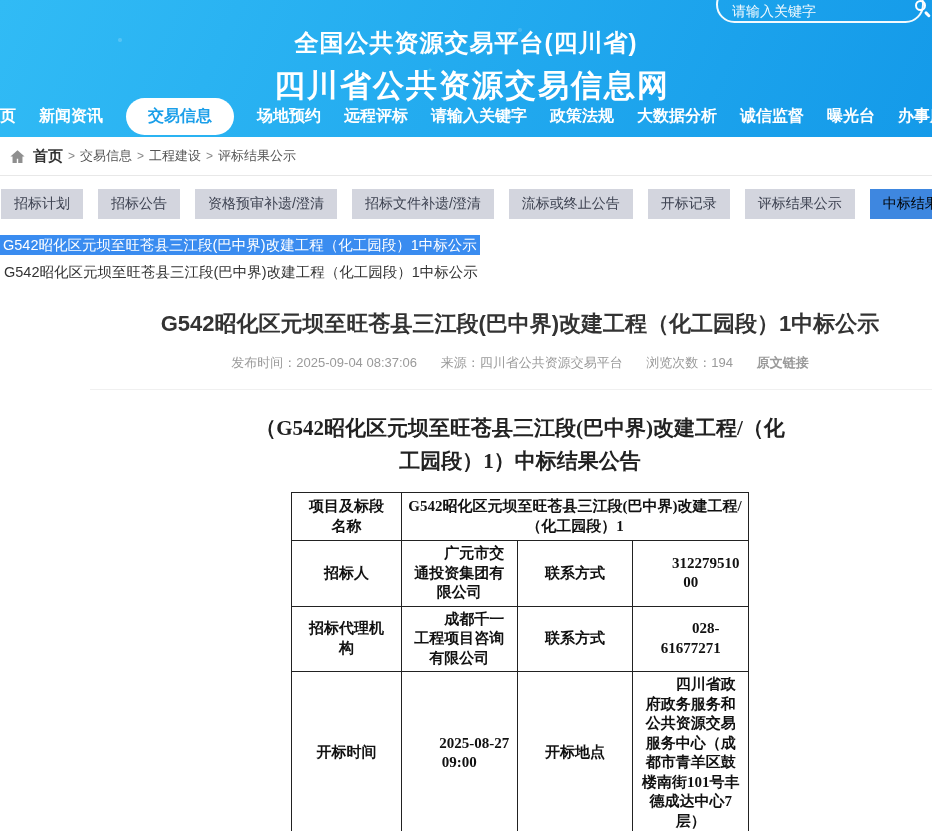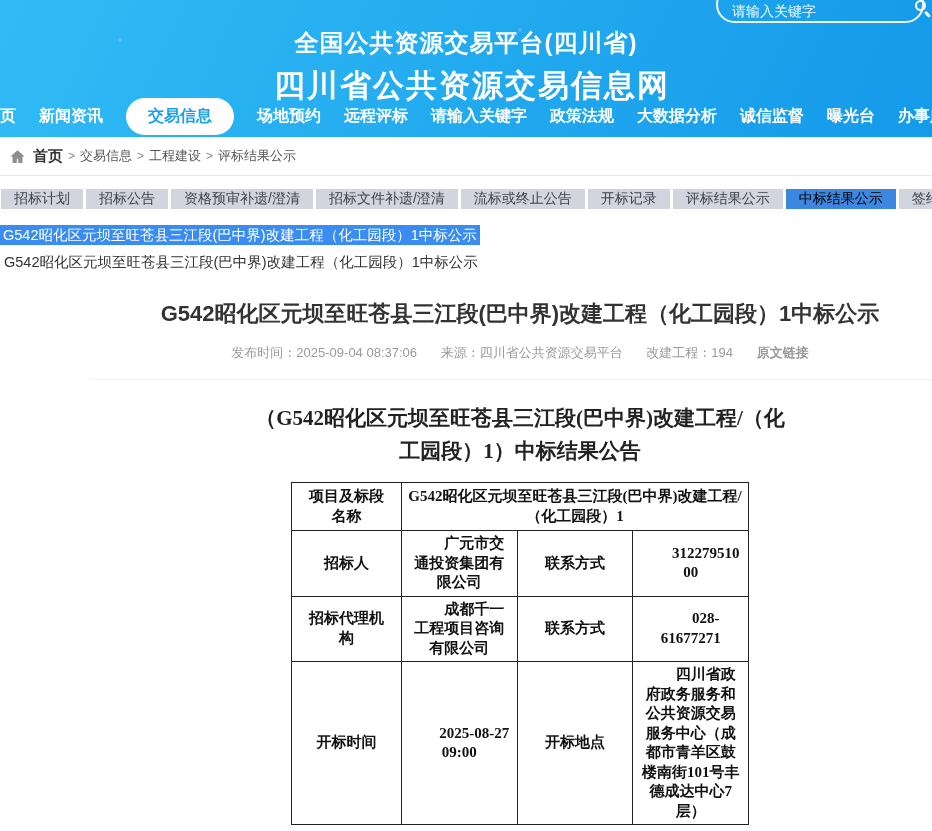--- a/index.html
+++ b/index.html
@@ -55,21 +55,21 @@
   .breadcrumb-bar {
     height:39px; display:flex; align-items:center; padding:0 9px;
     border-bottom:1px solid #e8e8e8; background:#fff;
   }
   .home-icon { width:17px; height:17px; margin-right:7px; flex:none; }
   .crumb-home { font-size:15px; font-weight:bold; color:#333; cursor:pointer; }
   .crumb-sep { color:#888; font-size:12px; margin:0 5px; }
   .crumb-item { font-size:13px; color:#555; cursor:pointer; }
 
   
-  .tab-bar { display:flex; gap:3px; margin:13px 0 0 1px; height:20px; }
+  .tab-bar { display:flex; gap:15px; margin:13px 0 0 1px; height:30px; }
   .tab {
     background:var(--tab-bg,#d3d5de); color:var(--tab-text,#3c4150);
     font-size:14px; display:flex; align-items:center; justify-content:center;
     padding:0 13px; cursor:pointer; flex:none; white-space:nowrap;
   }
   .tab.active { background:var(--tab-active-bg,#3e87e0); color:#000000; }
   .tab-stub { flex:1; background:var(--tab-bg,#d3d5de); }
 
   
   .list-links { margin-top:17px; font-size:14.5px; }
@@ -173,21 +173,21 @@
     </div>
     <div class="normal-line">G542昭化区元坝至旺苍县三江段(巴中界)改建工程（化工园段）1中标公示</div>
   </div>
 
   <div class="article">
     <h1 class="article-title">G542昭化区元坝至旺苍县三江段(巴中界)改建工程（化工园段）1中标公示</h1>
 
     <div class="article-meta">
       <span class="meta-group"><span>发布时间：</span><span>2025-09-04 08:37:06</span></span>
       <span class="meta-group"><span>来源：</span><span>四川省公共资源交易平台</span></span>
-      <span class="meta-group"><span>改建工程：</span><span>194</span></span>
+      <span class="meta-group"><span>浏览次数：</span><span>194</span></span>
       <span class="meta-group orig-link">原文链接</span>
     </div>
 
     <div class="article-divider"></div>
 
     <div class="doc">
       <h2 class="doc-title">（G542昭化区元坝至旺苍县三江段(巴中界)改建工程/（化工园段）1）中标结果公告</h2>
 
       <table class="doc-table">
         <tbody>

